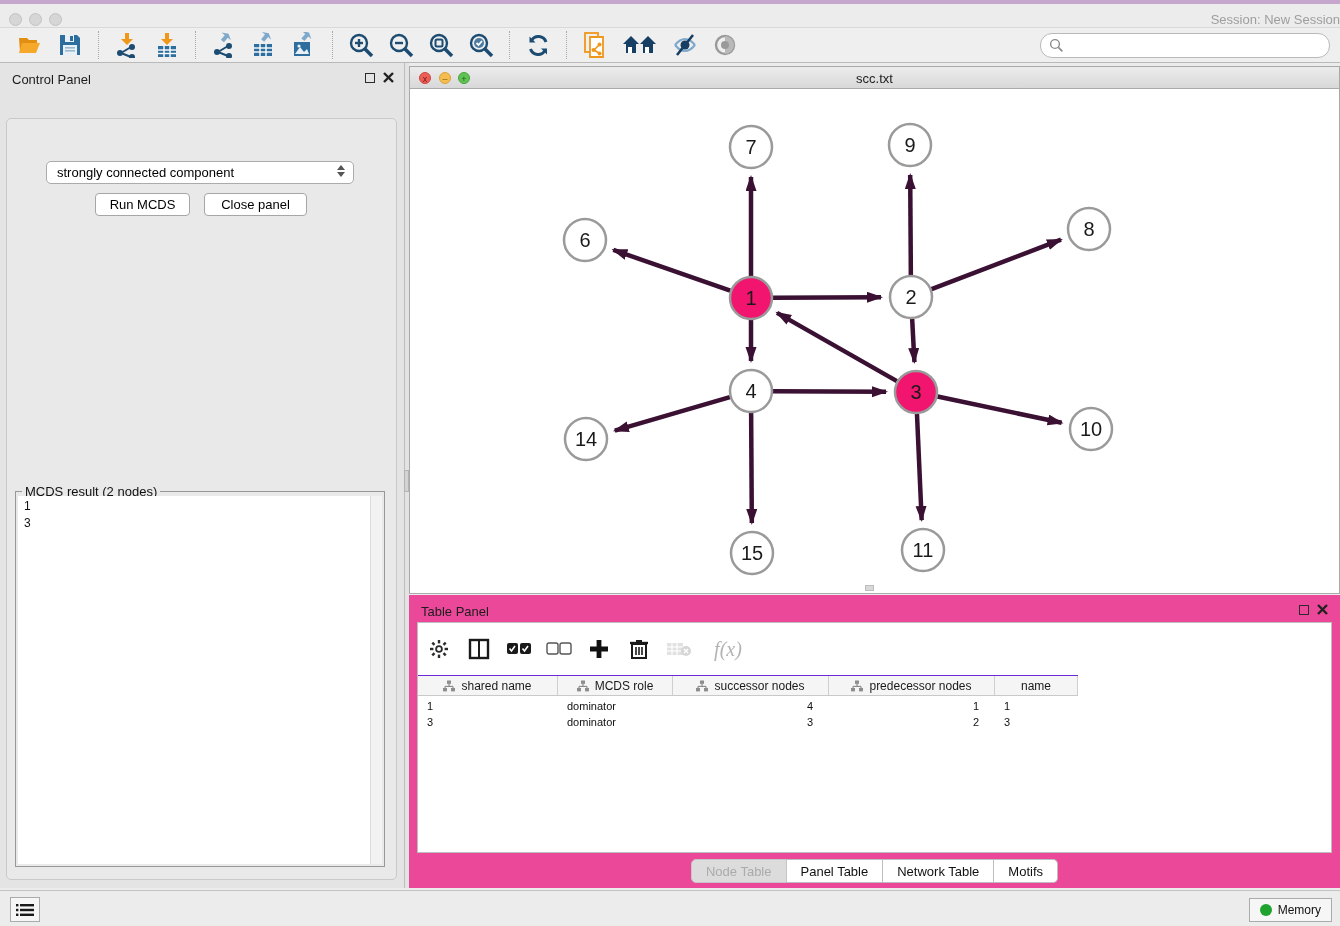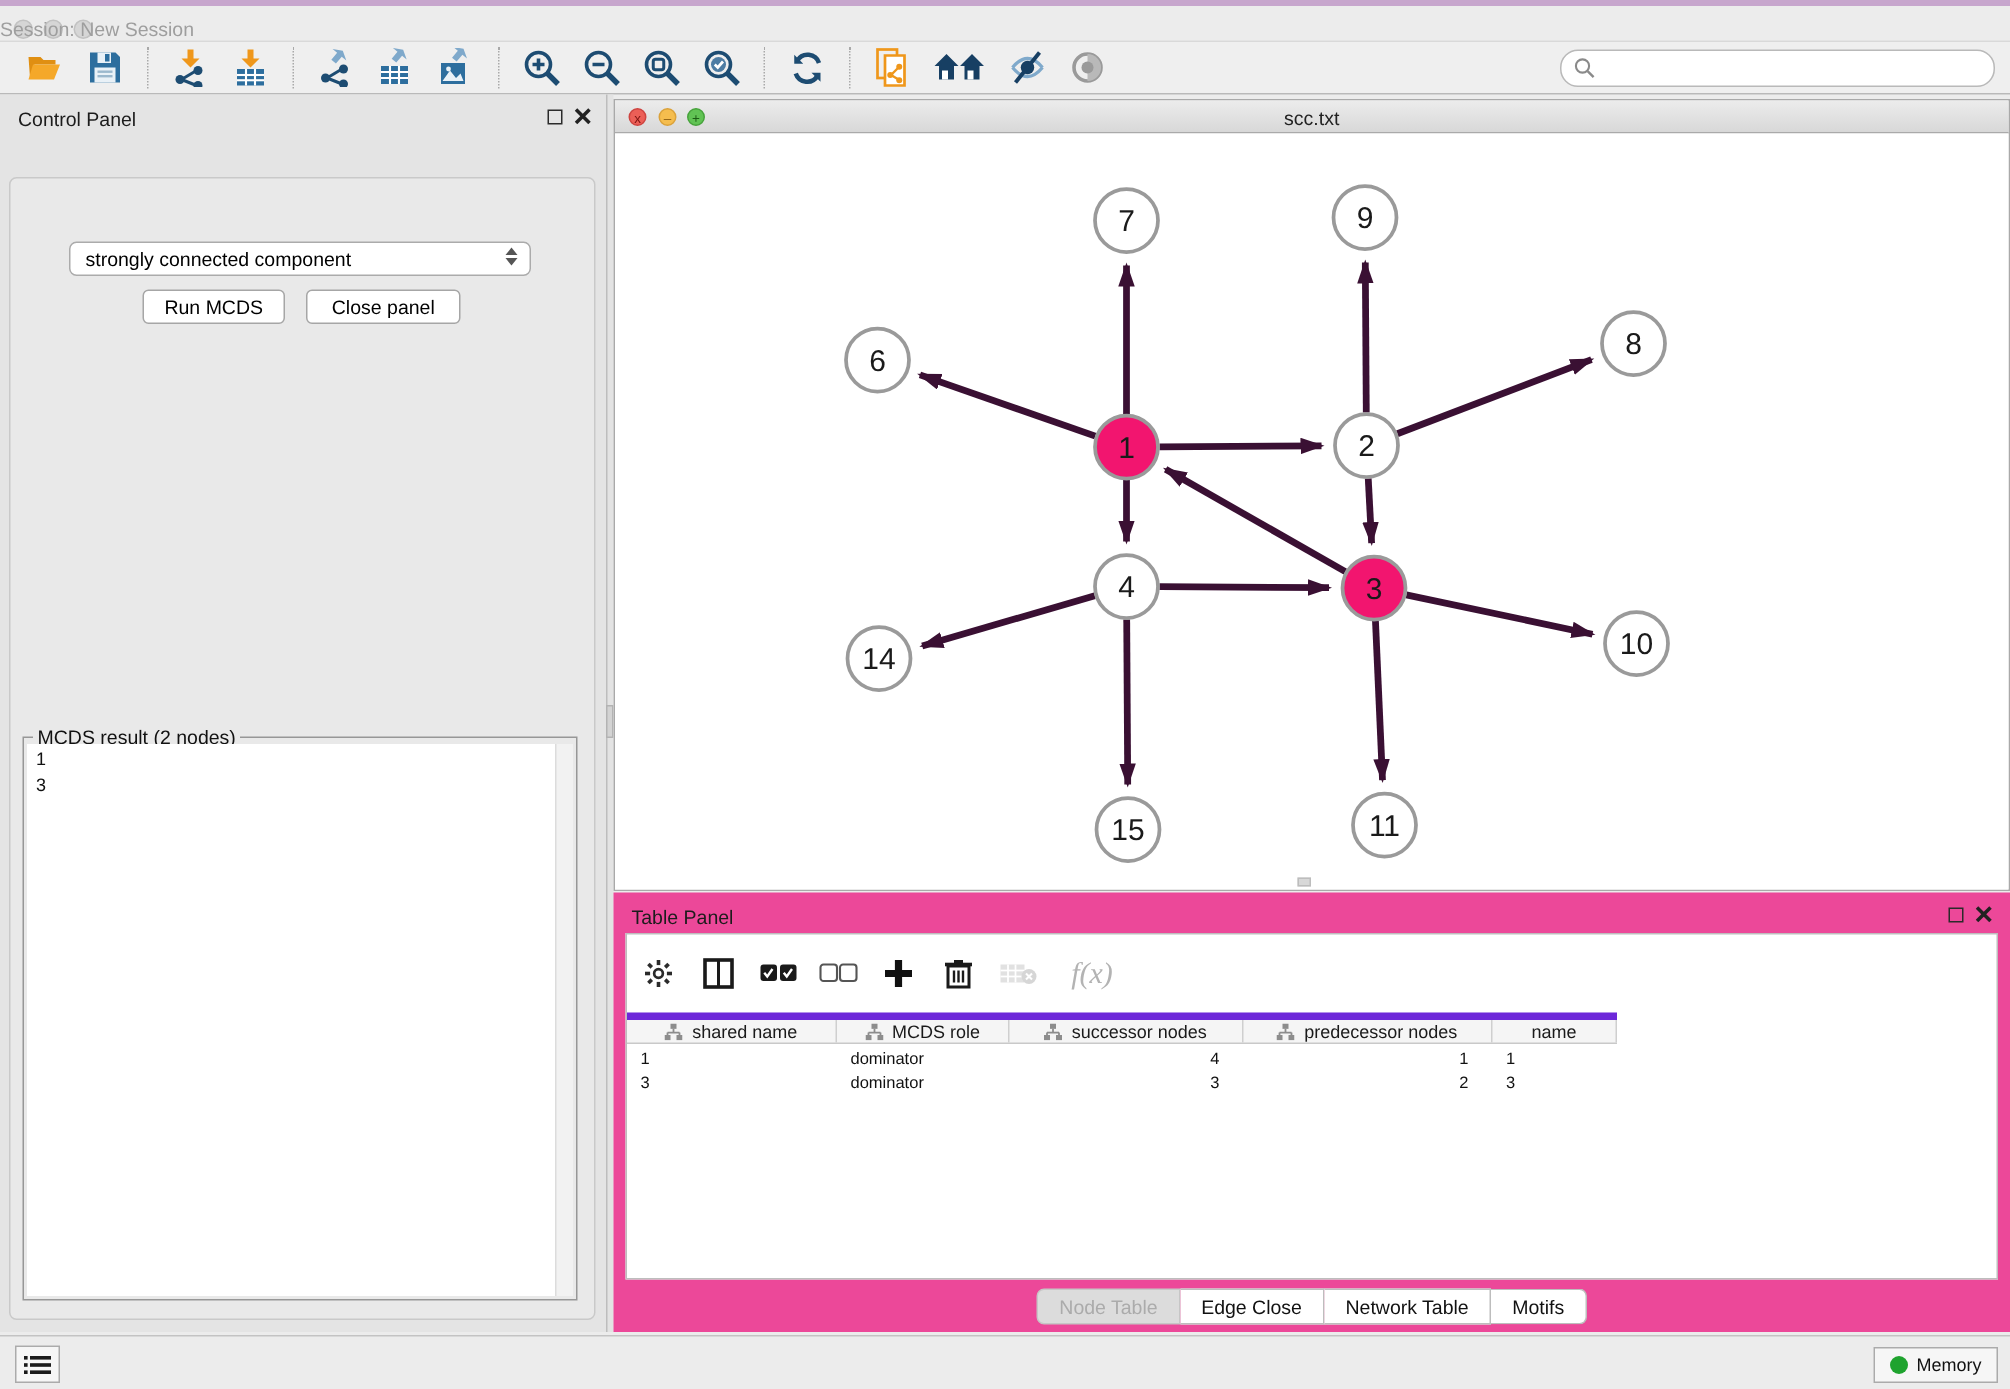--- a/index.html
+++ b/index.html
@@ -3,21 +3,21 @@
 <meta charset="utf-8">
 <style>
   * { margin:0; padding:0; box-sizing:border-box; }
   html,body { width:1340px; height:926px; }
   body { font-family:"Liberation Sans", sans-serif; background:#ececec; position:relative; overflow:hidden; }
 
   
   .top-strip { position:absolute; left:0; top:0; width:1340px; height:4px; background:#c7a6cd; }
   .titlebar { position:absolute; left:0; top:4px; width:1340px; height:23px; background:#ececec; }
   .traffic-inactive { position:absolute; top:9px; width:13px; height:13px; border-radius:50%; background:#d6d6d6; border:1px solid #c2c2c2; }
-  .win-title { position:absolute; left:0; top:8px; width:100%; text-align:left; font-size:13px; color:#9e9e9e; }
+  .win-title { position:absolute; left:0; top:8px; width:100%; text-align:right; font-size:13px; color:#9e9e9e; }
 
   .toolbar { position:absolute; left:0; top:27px; width:1340px; height:36px; background:#efefef; border-top:1px solid #d9d9d9; border-bottom:1px solid #b9b9b9; display:flex; align-items:center; padding-left:10px; }
   .tb-icon { width:30px; height:30px; display:flex; align-items:center; justify-content:center; margin:0 5px; cursor:pointer; }
   .tb-sep { width:1px; height:28px; border-left:1px dotted #a9a9a9; margin:0 8px; }
   .search-wrap { position:absolute; right:10px; top:5px; width:290px; height:25px; background:#fff; border:1px solid #b9b9b9; border-radius:12px; display:flex; align-items:center; padding-left:8px; }
   .search-wrap input { border:none; outline:none; flex:1; font-size:12px; background:transparent; font-family:"Liberation Sans",sans-serif; }
 
   
   .control-panel { position:absolute; left:0; top:63px; width:404px; height:825px; background:#e4e4e4; }
   .panel-header { position:absolute; left:0; top:7px; width:100%; height:18px; }
@@ -57,21 +57,21 @@
   .tl-max { left:48px; background:#61c354; border:1px solid #47a33c; color:#1c5c14; }
   .net-canvas { position:absolute; left:0; top:22px; width:929px; height:504px; background:#fff; }
   .net-grip { position:absolute; left:455px; bottom:2px; width:9px; height:6px; background:#d8d8d8; border:1px solid #bdbdbd; }
 
   
   .table-panel { position:absolute; left:409px; top:595px; width:931px; height:293px; background:#ec4899; }
   .tp-inner { position:absolute; left:8px; top:27px; width:915px; height:231px; background:#fff; border:1px solid #bdbdbd; }
   .tp-toolbar { position:absolute; left:8px; top:8px; height:36px; display:flex; align-items:center; gap:14px; }
   .tp-tool { width:26px; height:26px; display:flex; align-items:center; justify-content:center; cursor:pointer; }
   .fx-label { font-family:"Liberation Serif",serif; font-style:italic; font-size:20px; color:#b3b3b3; }
-  .nt-header { position:absolute; left:0px; top:52px; height:21px; display:flex; background:#f5f5f5; border-top:5px solid #6d28d9; border-bottom:1px solid #c9c9c9; }
+  .nt-header { position:absolute; left:0px; top:52px; height:21px; display:flex; background:#f5f5f5; border-top:1px solid #6d28d9; border-bottom:1px solid #c9c9c9; }
   .nt-hcell { display:flex; align-items:center; justify-content:center; gap:6px; font-size:12px; color:#1a1a1a; border-right:1px solid #cfcfcf; height:100%; }
   .nt-row { display:flex; height:16px; font-size:11px; color:#111; }
   .nt-cell { height:100%; line-height:16px; }
   .nt-body { position:absolute; left:0; top:75px; width:100%; }
   .tp-tabs { position:absolute; left:0; right:0; bottom:5px; display:flex; justify-content:center; }
   .tp-tab { height:24px; padding:0 14px; font-size:13px; line-height:23px; background:#fff; border:1px solid #bdbdbd; border-left:none; color:#111; cursor:pointer; }
   .tp-tab:first-child { border-left:1px solid #bdbdbd; border-radius:5px 0 0 5px; }
   .tp-tab:last-child { border-radius:0 5px 5px 0;text-align:right; }
   .tp-tab.active { background:#dcdcdc; color:#ababab; border-color:#c6c6c6; }
 
@@ -515,21 +515,21 @@
           <div class="nt-cell" style="width: 140px; text-align: left; padding: 0px 0px 0px 9px;">3</div>
           <div class="nt-cell" style="width: 115px; text-align: left; padding: 0px 0px 0px 9px;">dominator</div>
           <div class="nt-cell" style="width: 156px; text-align: right; padding: 0px 16px 0px 0px;">3</div>
           <div class="nt-cell" style="width: 166px; text-align: right; padding: 0px 16px 0px 0px;">2</div>
           <div class="nt-cell" style="width: 83px; text-align: left; padding: 0px 0px 0px 9px;">3</div>
         </div>
       </div>
   </div>
   <div class="tp-tabs">
     <div class="tp-tab active">Node Table</div>
-    <div class="tp-tab">Edge Close</div>
+    <div class="tp-tab">Panel Table</div>
     <div class="tp-tab">Network Table</div>
     <div class="tp-tab">Motifs</div>
   </div>
 </div>
 
 <div class="statusbar">
   <div class="status-left-btn">
     <svg width="18" height="14" viewBox="0 0 18 14">
         <g fill="#1a1a1a">
           <rect x="0" y="1" width="2.4" height="2.4"></rect>

